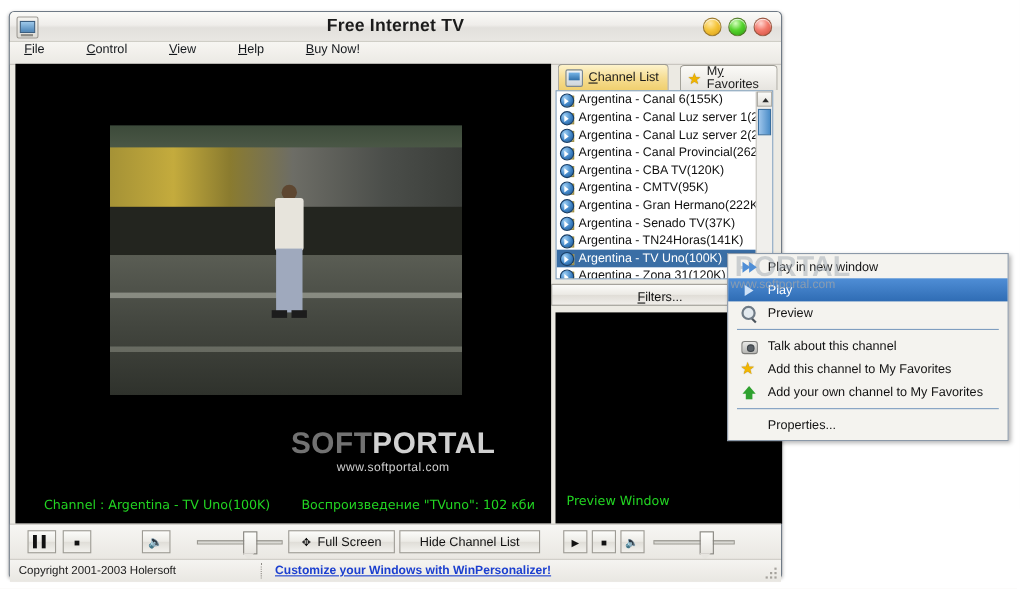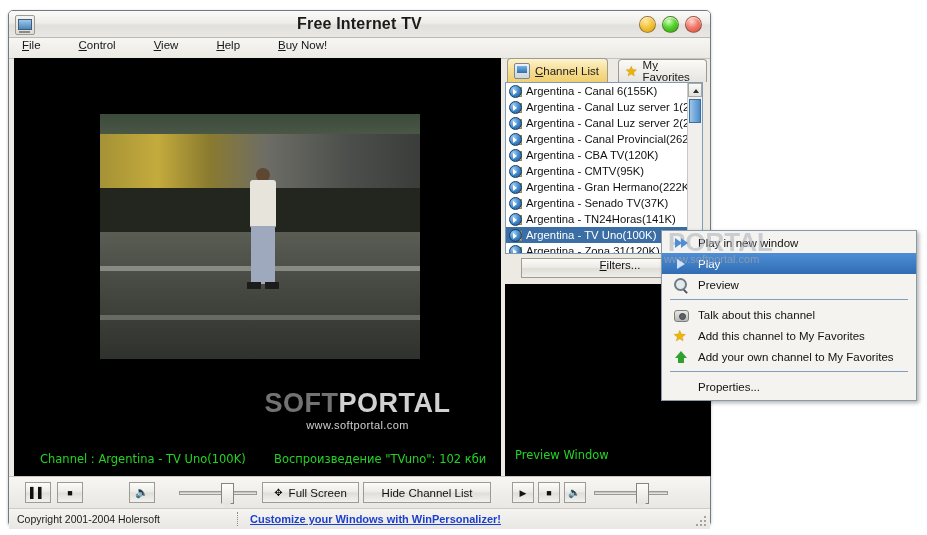--- a/index.html
+++ b/index.html
@@ -97,23 +97,23 @@
   .ch-ic .pg{position:absolute;right:0;bottom:0;width:7px;height:8px;background:#f3e3a8;border:1px solid #9a8b43;}
 
   .scrollbar{position:absolute;right:0;top:0;width:14px;bottom:0;background:#f0efec;border-left:1px solid #c9c7c1;}
   .sb-btn{height:14px;background:linear-gradient(to bottom,#fbfbf9,#e2e0da);border:1px solid #a9a7a0;
     box-sizing:border-box;position:relative;}
   .sb-btn:after{content:"";position:absolute;left:4px;top:5px;border-style:solid;
     border-width:0 3px 4px 3px;border-color:transparent transparent #2b2b2b transparent;}
   .sb-thumb{position:absolute;left:1px;right:1px;top:16px;height:22px;
     background:linear-gradient(to right,#9ec5eb,#4b8dc8);border:1px solid #3a6e9e;}
 
-  .filters-btn{position:absolute;left:20px;top:200px;width:198px;height:20px;
+  .filters-btn{position:absolute;left:0;top:200px;width:198px;height:20px;
     background:linear-gradient(to bottom,#fbfbf9,#eceae5 48%,#e0ddd7 52%,#f0eeea 100%);
-    border:1px solid #9d9b94;box-sizing:border-box;display:flex;align-items:flex-start;justify-content:center;
+    border:1px solid #9d9b94;box-sizing:border-box;display:flex;align-items:flex-end;justify-content:center;
     font-size:11.5px;color:#111;}
   .filters-btn u{text-decoration:underline;}
 
   .preview{position:absolute;left:4px;top:226px;width:206px;height:192px;background:#000;}
   .preview-label{position:absolute;left:10px;bottom:14px;color:#22d422;font-size:11.5px;
     font-family:"DejaVu Sans",sans-serif;}
 
   
   .ctl-bar{position:absolute;left:0;right:0;top:418px;height:32px;
     background:linear-gradient(to bottom,#f7f6f3,#e9e7e2);border-top:1px solid #c9c6c0;}
@@ -366,21 +366,21 @@
         <div class="btn3d sq" style="position:absolute;left:555px;top:5px;width:22px;">
           <span style="font-size:10px;">🔈</span>
         </div>
         <div class="slider" style="position:absolute;left:585px;top:5px;width:74px;">
           <div class="track"></div>
           <div class="thumb" style="left:42px;"></div>
         </div>
       </div>
 
       <div class="footer">
-        <span class="copy">Copyright 2001-2004 Holersoft</span>
+        <span class="copy">Copyright 2001-2003 Holersoft</span>
         <span class="sep"></span>
         <a class="promo" href="#">Customize your Windows with WinPersonalizer!</a>
         <span class="grip">
           <i style="right:0;bottom:0"></i>
             <i style="right:4px;bottom:0"></i>
             <i style="right:8px;bottom:0"></i>
           <i style="right:0;bottom:4px"></i>
             <i style="right:4px;bottom:4px"></i>
           <i style="right:0;bottom:8px"></i>
         </span>

